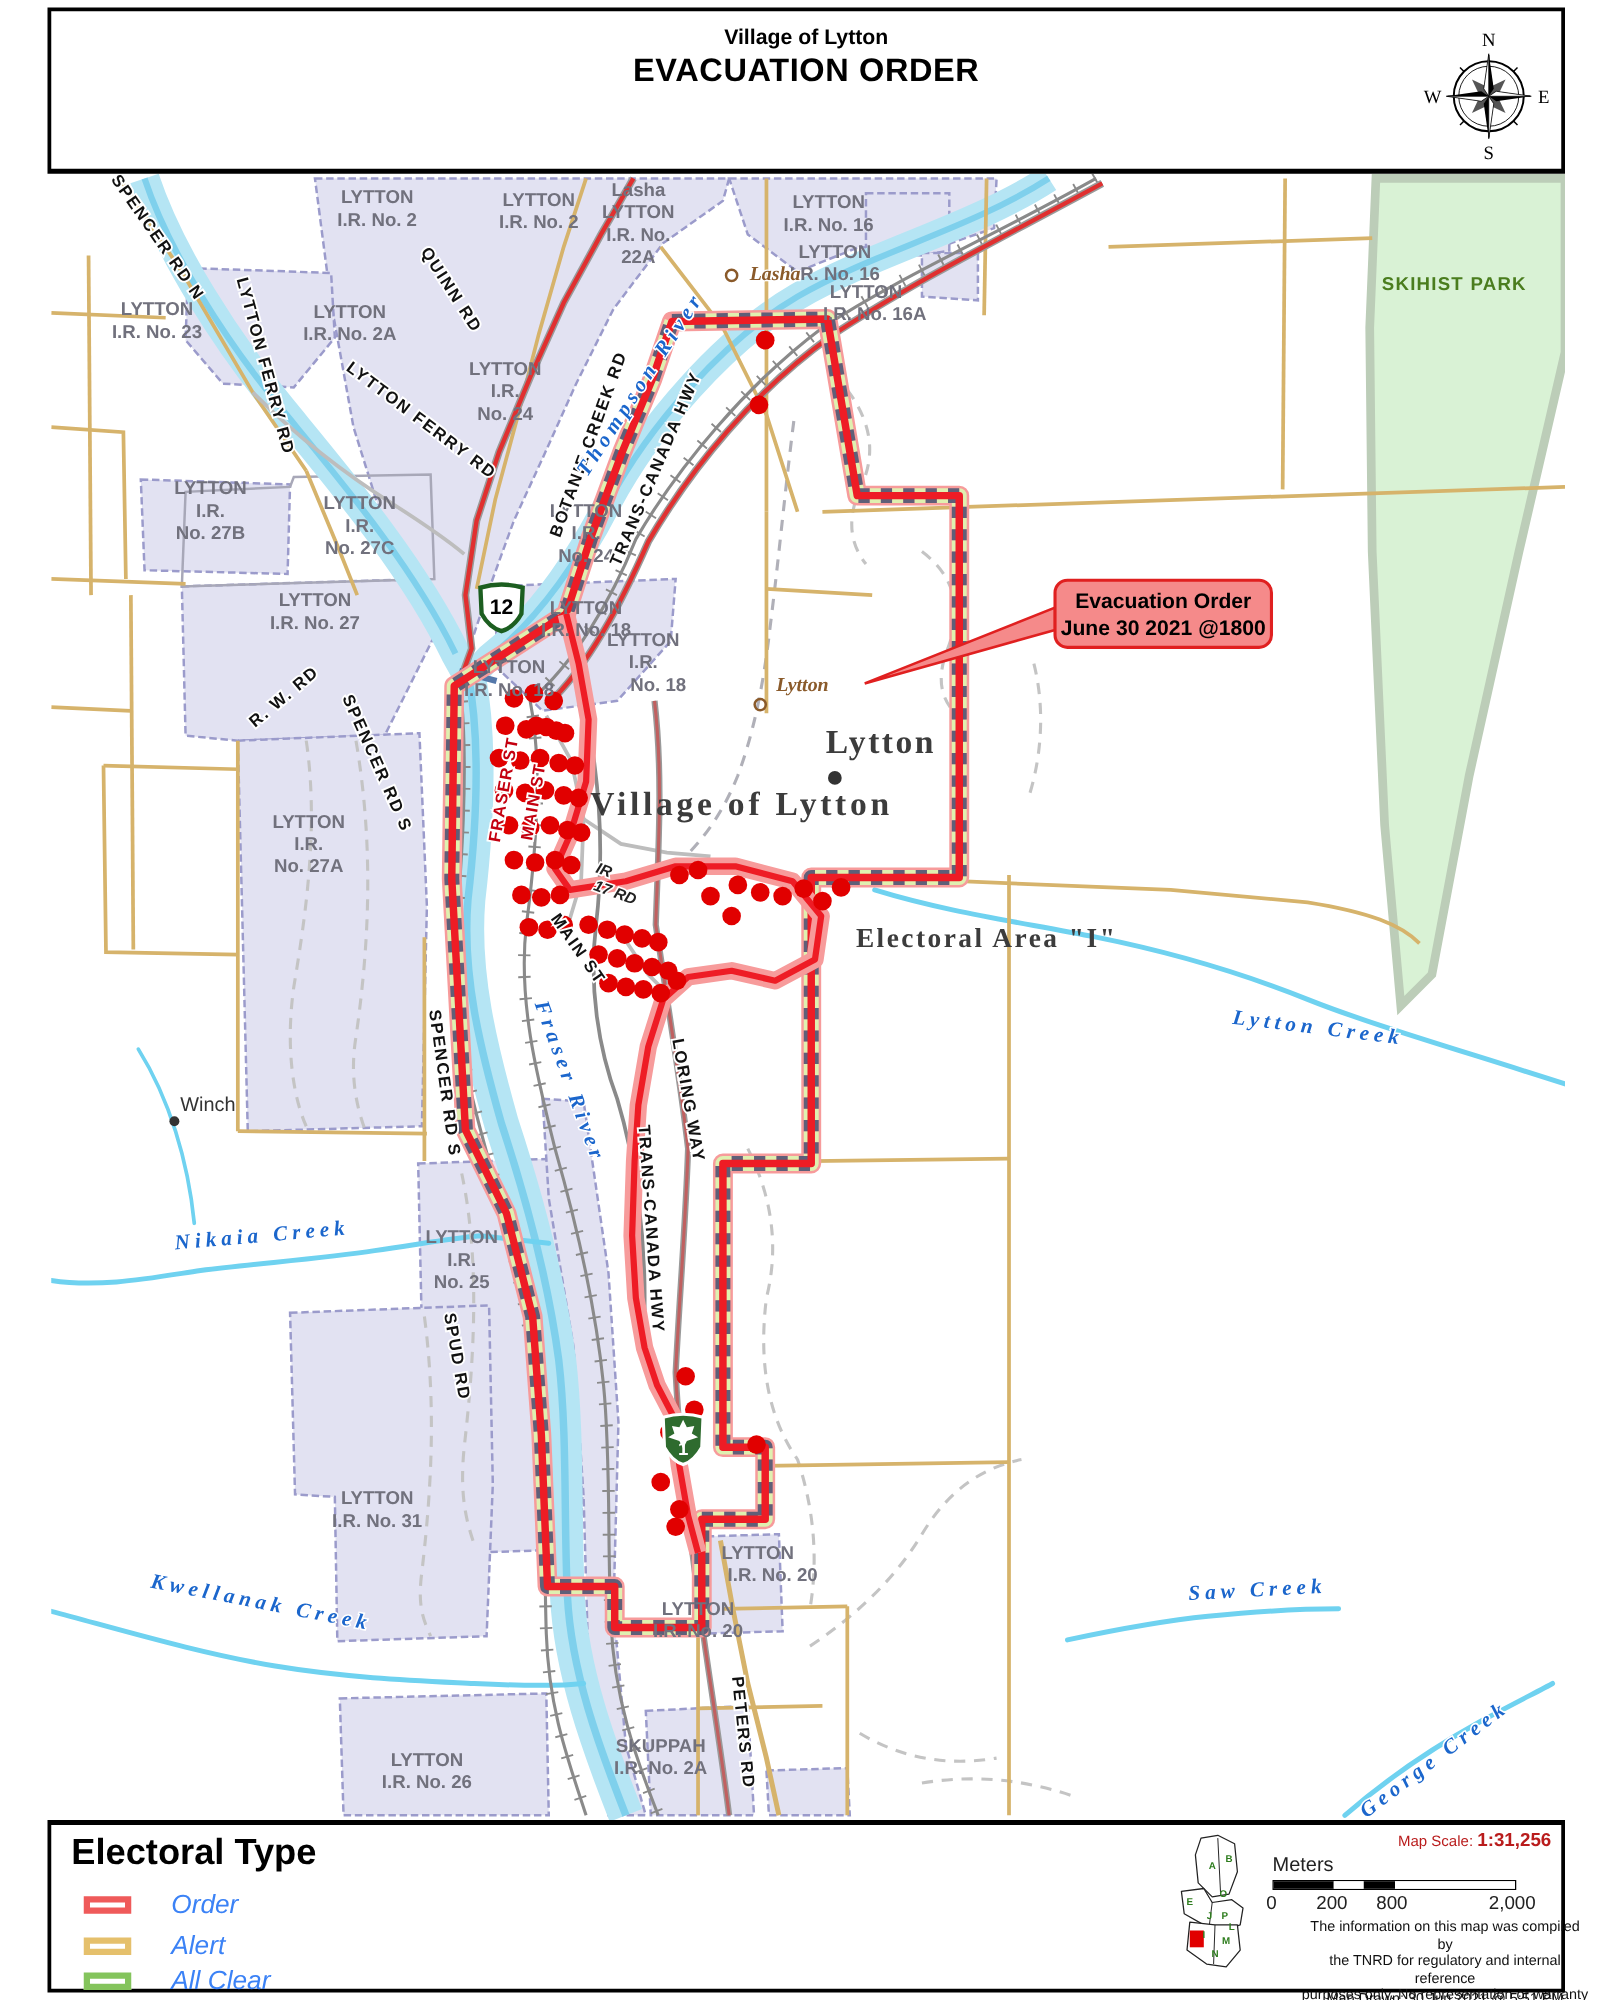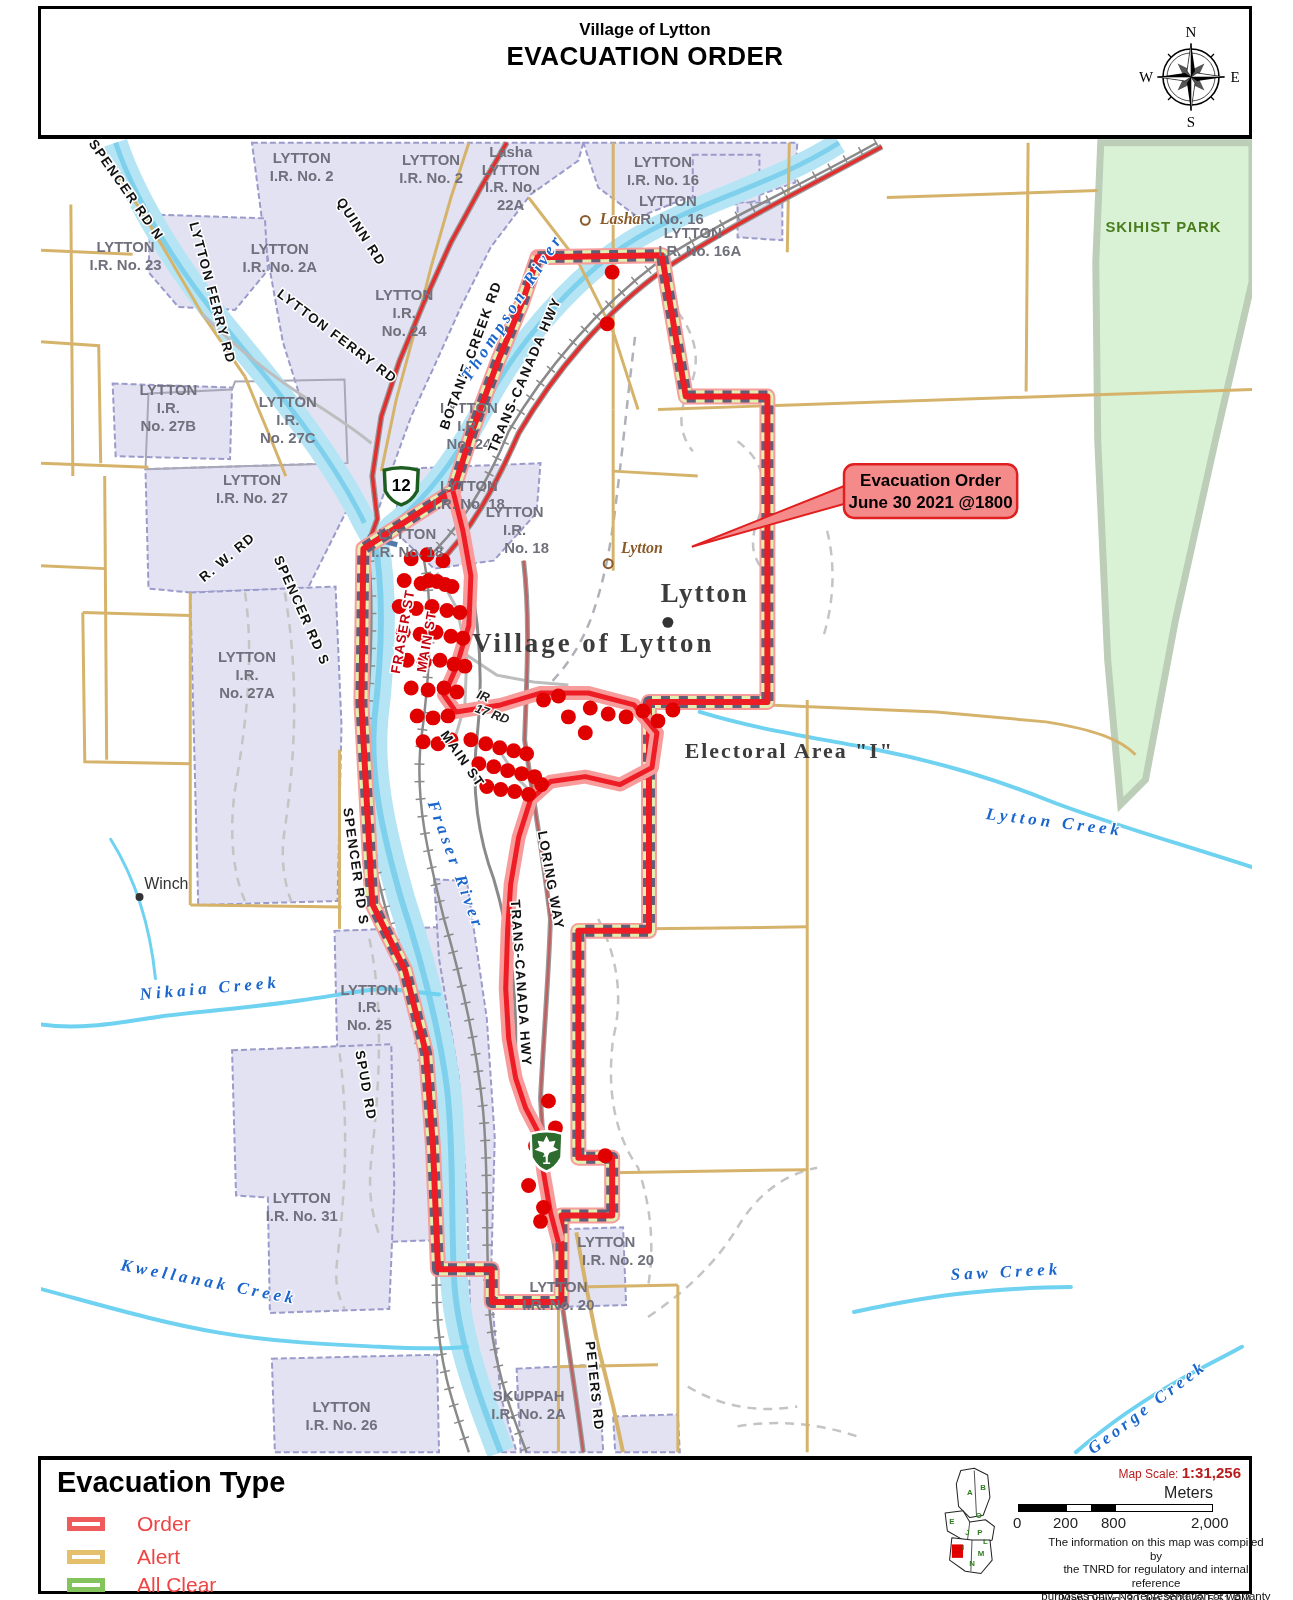--- a/index.html
+++ b/index.html
@@ -37,24 +37,24 @@
   .shield-num{font:bold 17px "Liberation Sans",sans-serif;fill:#000;text-anchor:middle;}
   .shield-num-w{font:bold 15px "Liberation Sans",sans-serif;fill:#fff;text-anchor:middle;}
   .compass-letter{font:15px "Liberation Serif",serif;fill:#000;text-anchor:middle;}
   
   .legendband{position:absolute;left:38px;top:1456px;width:1214px;height:138px;
               box-sizing:border-box;border:3px solid #000;border-top:4px solid #000;
               background:#fff;z-index:5;}
   .lg-title{position:absolute;left:16px;top:6px;font-size:29px;font-weight:600;color:#000;}
   .lg-item{position:absolute;left:26px;display:flex;align-items:center;}
   .lg-swatch{width:38px;height:14px;box-sizing:border-box;border:5px solid #000;background:#fff;}
-  .lg-label{margin-left:32px;font-size:21px;color:#ef4444;}
+  .lg-label{margin-left:32px;font-size:21px;color:#3b82f6;font-style:italic;}
   .ms-line{position:absolute;right:8px;top:4px;font-size:12px;color:#b91c1c;}
   .ms-line b{font-size:15px;}
-  .meters{position:absolute;left:977px;top:24px;width:195px;text-align:right;font-size:16px;color:#222;}
+  .meters{position:absolute;left:977px;top:24px;width:195px;text-align:left;font-size:16px;color:#222;}
   .bar{position:absolute;left:977px;top:44px;width:195px;height:8px;box-sizing:border-box;
        border:1px solid #000;display:flex;}
   .bar i{display:block;height:100%;}
   .tick{position:absolute;top:54px;font-size:15px;color:#222;}
   .disc{position:absolute;left:1000px;top:76px;width:230px;text-align:center;
         font-size:11.5px;line-height:13.5px;color:#111;}
   .drawn{position:absolute;left:1000px;top:133px;width:230px;text-align:center;
          font-size:11.5px;color:#111;}
   .inset{position:absolute;left:898px;top:6px;}
   .inset-letter{font:bold 7px "Liberation Sans",sans-serif;fill:#2e7d1e;text-anchor:middle;}
@@ -414,21 +414,21 @@
         <text x="604" y="412" class="llpi">Lytton</text>
         <text x="667" y="462" class="llpl">Lytton</text>
         <text x="555" y="512" class="llvs">Village of Lytton</text>
         <text x="752" y="618" class="llea">Electoral Area "I"</text>
         <text x="126" y="750" class="llwn">Winch</text>
         <text x="1128" y="90" class="llpk">SKIHIST PARK</text>
       </g>
   </svg>
 
   <div class="legendband">
-    <div class="lg-title">Evacuation Type</div>
+    <div class="lg-title">Electoral Type</div>
 
     <div class="lg-item" style="top:52px;">
       <span class="lg-swatch" style="border-color: rgb(239, 90, 90);"></span>
       <span class="lg-label">Order</span>
     </div>
     <div class="lg-item" style="top:85px;">
       <span class="lg-swatch" style="border-color: rgb(229, 192, 108);"></span>
       <span class="lg-label">Alert</span>
     </div>
     <div class="lg-item" style="top:113px;">

